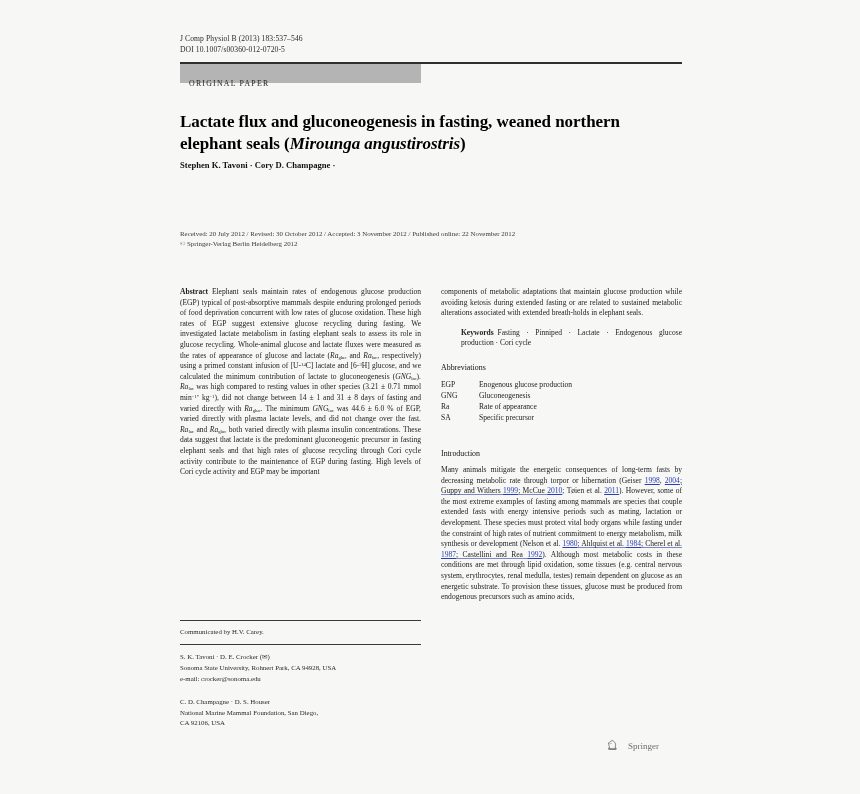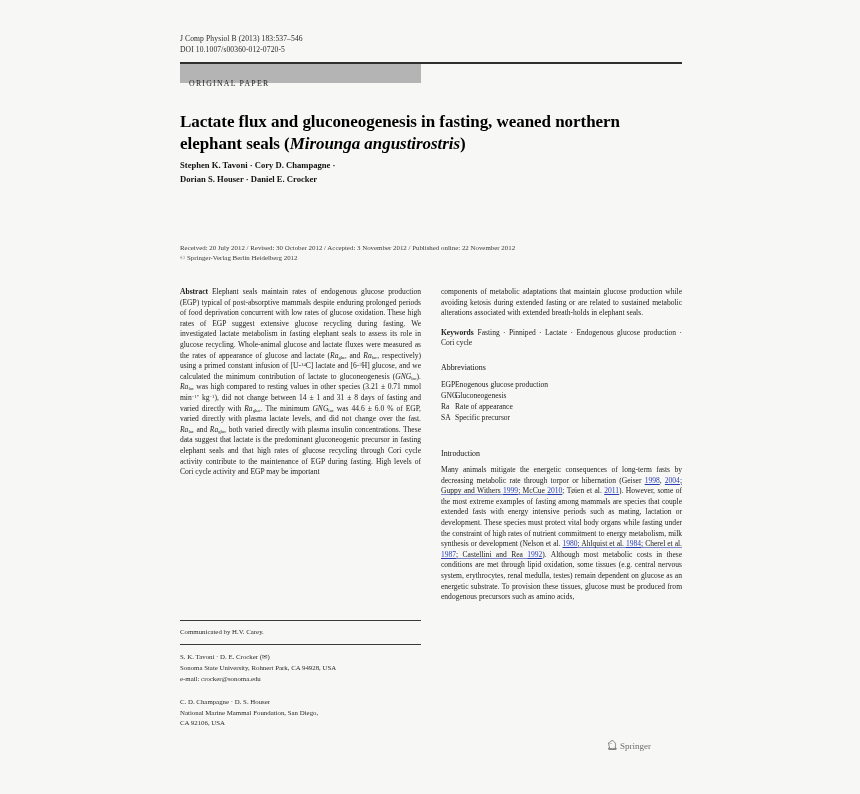--- a/index.html
+++ b/index.html
@@ -111,21 +111,21 @@
   .col-right { left: 261px; }
 
   .para {
     font-size: 7.55px;
     line-height: 1.405;
     text-align: justify;
     color: #1c1c1c;
     margin: 0 0 0 0;
     hyphens: none;
   }
-  .para + .para { margin-top: 9px; }
+  .para + .para { margin-top: 9px; margin-left: 20px; }
   .para b { font-weight: bold; }
   .para i { font-style: italic; }
   sub { font-size: 0.62em; vertical-align: -0.22em; }
   sup { font-size: 0.62em; vertical-align: 0.42em; }
 
   .sec-head {
     font-size: 7.9px;
     font-weight: normal;
     color: #111;
     margin: 14px 0 7px 0;
@@ -133,21 +133,21 @@
   .kw-head { display: inline; font-weight: bold; }
 
   
   .abbrev {
     margin-top: 3px;
     font-size: 7.55px;
     line-height: 1.46;
     color: #1c1c1c;
   }
   .abbrev-row { display: flex; }
-  .abbrev-key { width: 14px; flex: none; }
+  .abbrev-key { width: 38px; flex: none; }
   .abbrev-val { flex: 1; }
 
   
   .cit {
     color: #2a3fb5;
     text-decoration: underline;
     text-decoration-color: #2a3fb5;
   }
   .cit-grp {
     text-decoration: underline;
@@ -181,21 +181,21 @@
   .fn-block.second { margin-top: 12px; }
   .envelope { font-size: 6.6px; }
 
   
   .springer {
     position: absolute;
     left: 608px;
     top: 740px;
     display: flex;
     align-items: center;
-    gap: 3px;
+    gap: 11px;
     color: #6e6e6e;
     font-size: 9px;
     font-family: "Liberation Serif", serif;
   }
   .springer svg { display: block; }
 </style>
 </head>
 <body>
 
 <div id="page">
@@ -213,21 +213,20 @@
       <span class="banner-label">ORIGINAL PAPER</span>
     </div>
 
     <div class="title">
       <span>Lactate flux and gluconeogenesis in fasting, weaned northern</span><br>
       <span>elephant seals (</span><span class="sp">Mirounga angustirostris</span><span>)</span>
     </div>
 
     <div class="authors">
       <div>Stephen K. Tavoni · Cory D. Champagne ·</div>
-      <div>Dorian S. Houser · Daniel E. Crocker</div>
     </div>
 
     <div class="dates">
       <div>Received: 20 July 2012 / Revised: 30 October 2012 / Accepted: 3 November 2012 / Published online: 22 November 2012</div>
       <div>© Springer-Verlag Berlin Heidelberg 2012</div>
     </div>
 
   </div>
 
   <div class="columns">

